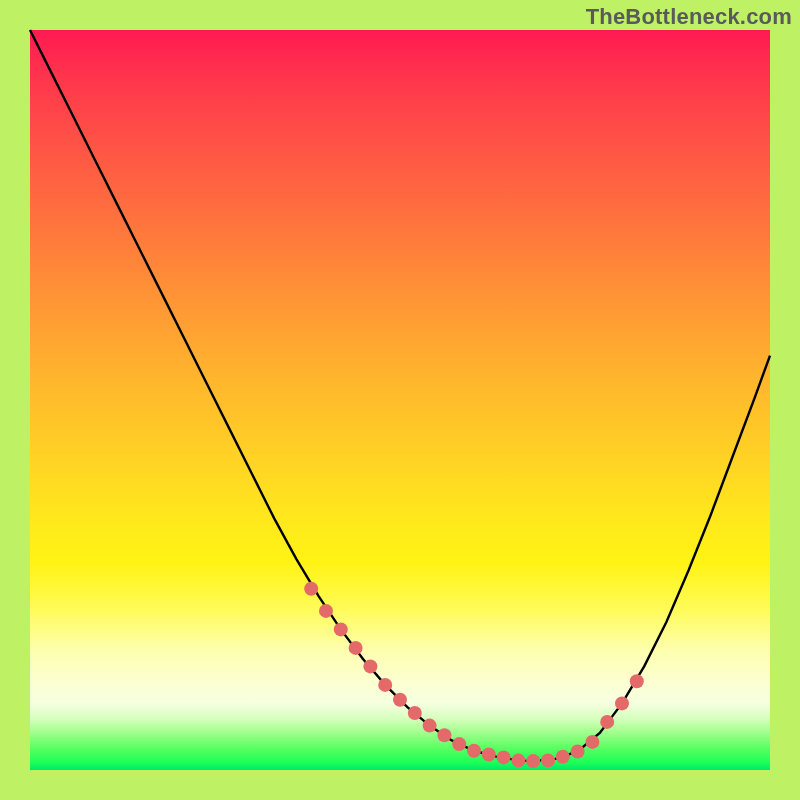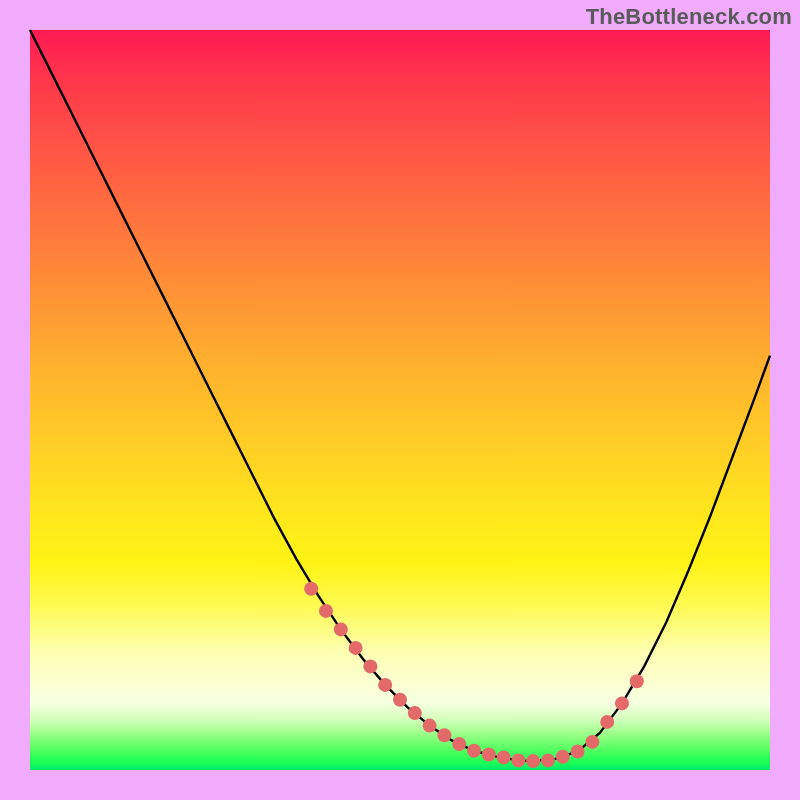--- a/index.html
+++ b/index.html
@@ -10,21 +10,21 @@
     background: #000;
     overflow: hidden;
     font-family: Arial, Helvetica, sans-serif;
   }
   .frame {
     position: absolute;
     left: 0;
     top: 0;
     width: 800px;
     height: 800px;
-    background: #f0abfc;
+    background: #bef264;
   }
   .plot-area {
     position: absolute;
     left: 30px;
     top: 30px;
     width: 740px;
     height: 740px;
     
     background: linear-gradient(to bottom,
       #ff1a52 0%,

